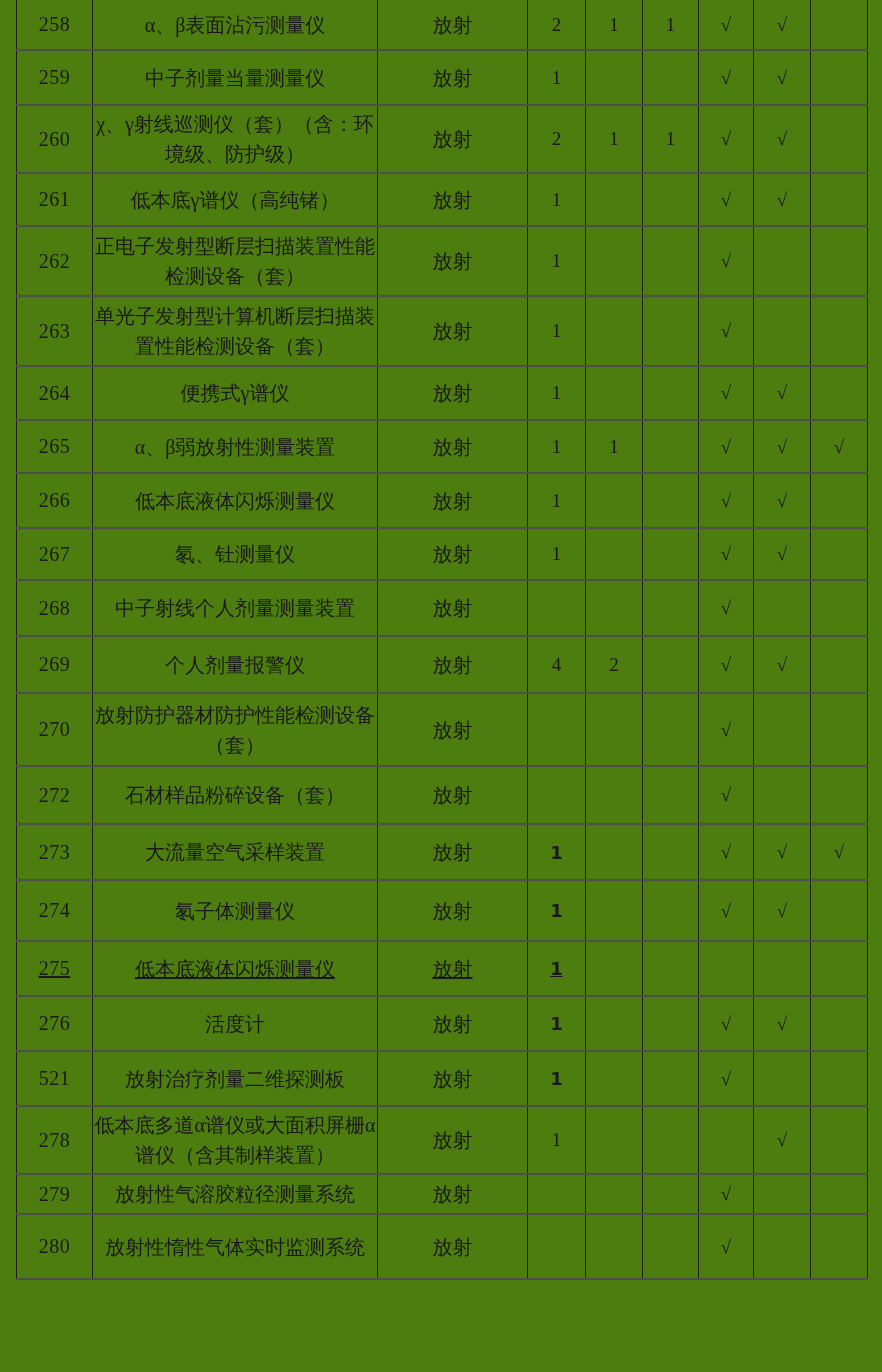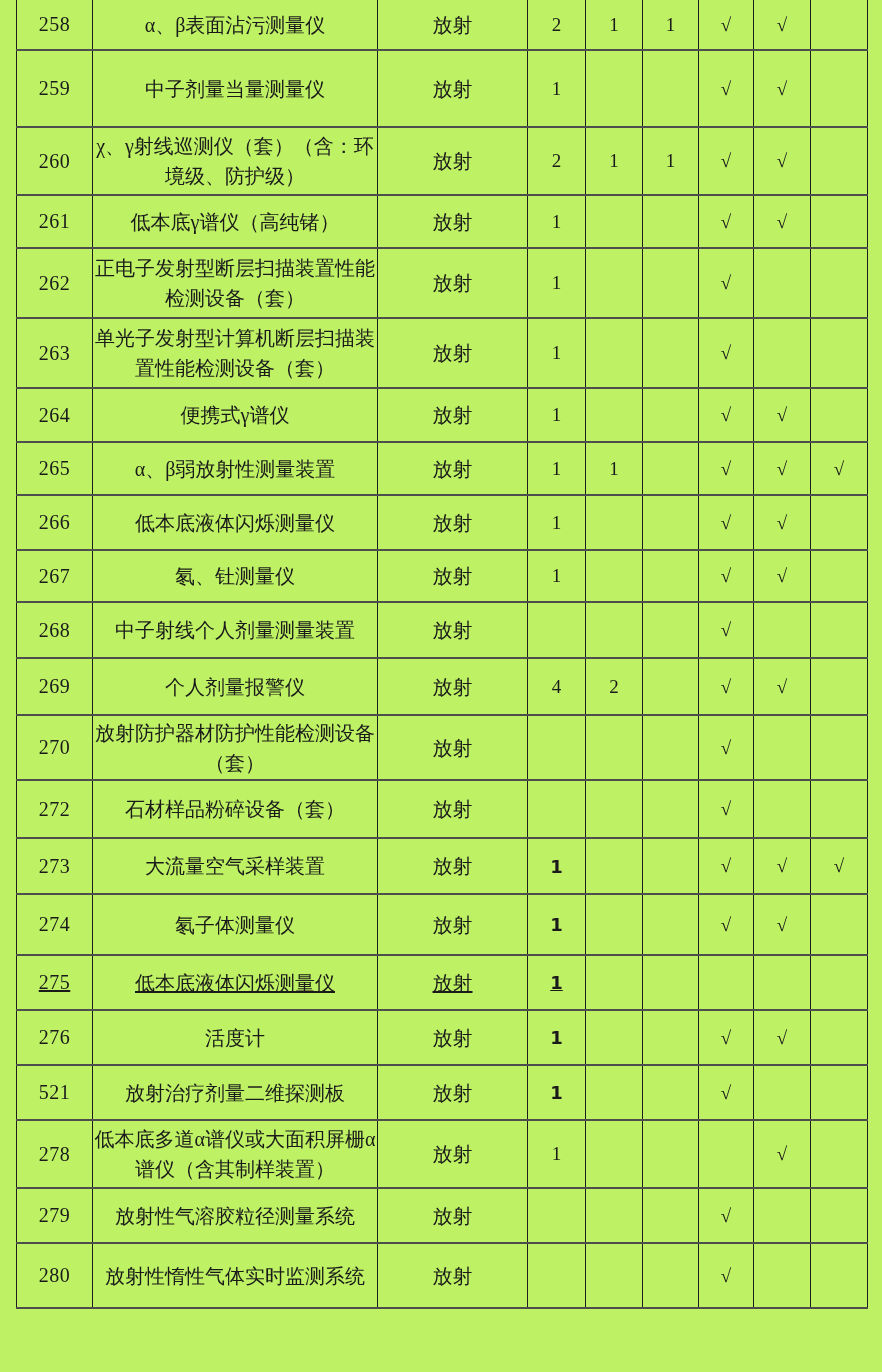--- a/index.html
+++ b/index.html
@@ -9,21 +9,21 @@
   }
   body {
     width: 882px;
     height: 1372px;
     overflow: hidden;
   }
   .page {
     position: relative;
     width: 882px;
     height: 1372px;
-    background: #bef264;
+    background: #4d7c0f;
     font-family: "Liberation Serif", "DejaVu Serif", serif;
     color: #1a1a1a;
   }
   table.equip {
     position: absolute;
     left: 16px;
     top: 0;
     width: 851px;
     border-collapse: collapse;
     table-layout: fixed;
@@ -85,21 +85,21 @@
           <td class="num">258</td>
           <td class="cjk name-cell">α、β表面沾污测量仪</td>
           <td class="cjk">放射</td>
           <td class="qty">2</td>
           <td class="qty">1</td>
           <td class="qty">1</td>
           <td class="chk">√</td>
           <td class="chk">√</td>
           <td class="chk"></td>
         </tr>
-        <tr style="height: 77px;">
+        <tr style="height: 55px;">
           <td class="num">259</td>
           <td class="cjk name-cell">中子剂量当量测量仪</td>
           <td class="cjk">放射</td>
           <td class="qty">1</td>
           <td class="qty"></td>
           <td class="qty"></td>
           <td class="chk">√</td>
           <td class="chk">√</td>
           <td class="chk"></td>
         </tr>
@@ -206,21 +206,21 @@
           <td class="num">269</td>
           <td class="cjk name-cell">个人剂量报警仪</td>
           <td class="cjk">放射</td>
           <td class="qty">4</td>
           <td class="qty">2</td>
           <td class="qty"></td>
           <td class="chk">√</td>
           <td class="chk">√</td>
           <td class="chk"></td>
         </tr>
-        <tr style="height: 65px;">
+        <tr style="height: 73px;">
           <td class="num">270</td>
           <td class="cjk name-cell">放射防护器材防护性能检测设备（套）</td>
           <td class="cjk">放射</td>
           <td class="qty"></td>
           <td class="qty"></td>
           <td class="qty"></td>
           <td class="chk">√</td>
           <td class="chk"></td>
           <td class="chk"></td>
         </tr>
@@ -294,21 +294,21 @@
           <td class="num">278</td>
           <td class="cjk name-cell">低本底多道α谱仪或大面积屏栅α谱仪（含其制样装置）</td>
           <td class="cjk">放射</td>
           <td class="qty">1</td>
           <td class="qty"></td>
           <td class="qty"></td>
           <td class="chk"></td>
           <td class="chk">√</td>
           <td class="chk"></td>
         </tr>
-        <tr style="height: 55px; padding-left: 32px;">
+        <tr style="height: 40px; padding-left: 32px;">
           <td class="num">279</td>
           <td class="cjk name-cell">放射性气溶胶粒径测量系统</td>
           <td class="cjk">放射</td>
           <td class="qty"></td>
           <td class="qty"></td>
           <td class="qty"></td>
           <td class="chk">√</td>
           <td class="chk"></td>
           <td class="chk"></td>
         </tr>

